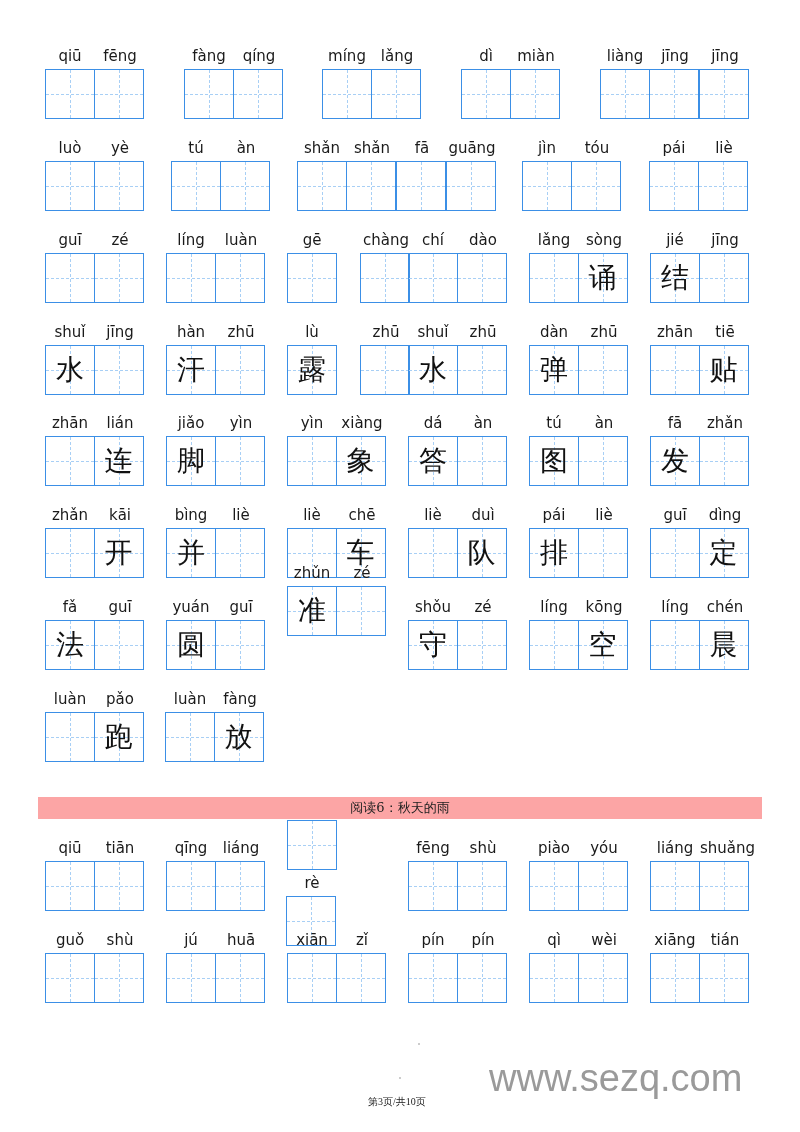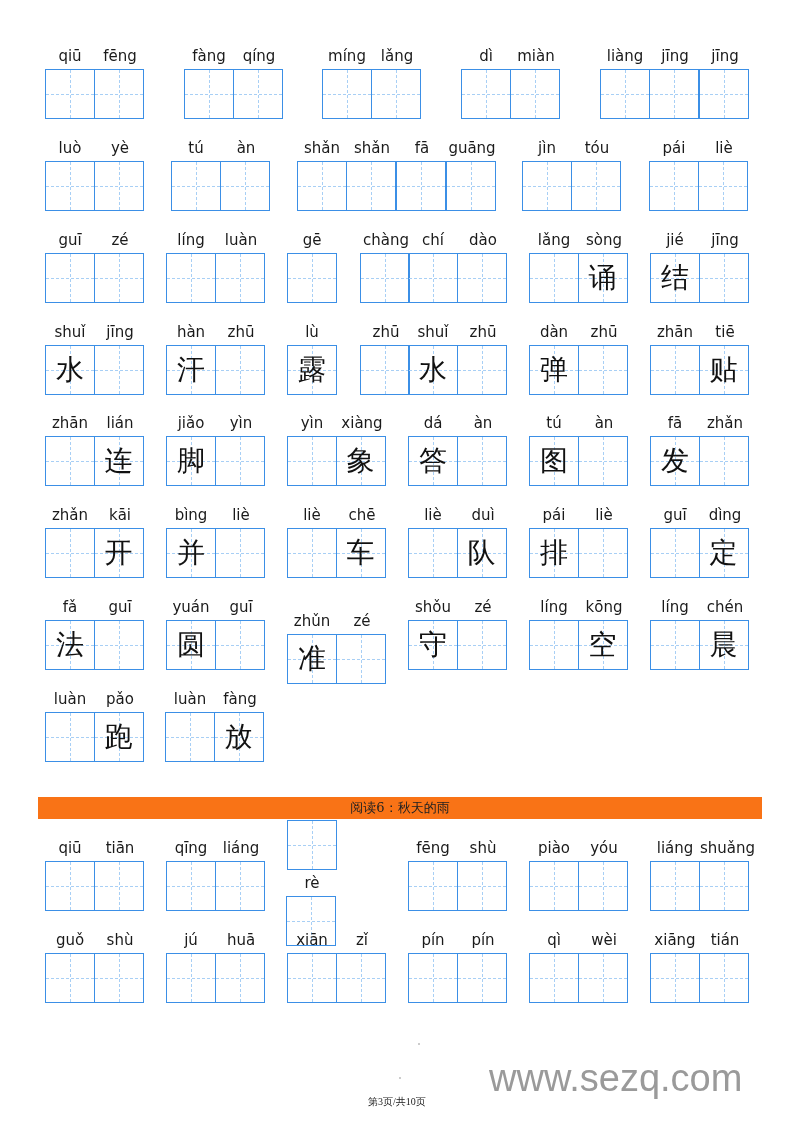--- a/index.html
+++ b/index.html
@@ -12,21 +12,21 @@
   .box { position: relative; width: 48px; height: 48px; border: 1.5px solid #3b8fe6;
          margin-left: -1.5px; box-sizing: content-box; }
   .cell:first-child .box { margin-left: 0; }
   .box::before { content: ""; position: absolute; left: 50%; top: 0; bottom: 0;
          border-left: 1px dashed #a8cff5; }
   .box::after { content: ""; position: absolute; top: 50%; left: 0; right: 0;
          border-top: 1px dashed #a8cff5; }
   .hz { position: absolute; inset: 0; display: flex; align-items: center; justify-content: center;
         font-family: "DejaVu Serif", serif; font-size: 28px; color: #111; z-index: 2; }
   .section-title { position: absolute; left: 38px; top: 797px; width: 724px; height: 22px;
-        background: #f97316; text-align: center; font-family: "DejaVu Serif", serif;
+        background: #fca5a5; text-align: center; font-family: "DejaVu Serif", serif;
         font-size: 13px; line-height: 22px; color: #222; }
   .footer { position: absolute; left: 368px; top: 1095px; font-size: 10px; color: #222;
         font-family: Liberation Serif, serif; }
   .watermark { position: absolute; left: 489px; top: 1057px; font-family: "Liberation Sans", sans-serif;
         font-size: 38px; color: #9a9a9a; letter-spacing: 0px; }
   .dot { position: absolute; width: 2px; height: 2px; background: #bbb; border-radius: 1px; }
 </style>
 </head>
 <body>
 
@@ -546,21 +546,21 @@
           <div class="hz">圆</div>
         </div>
       </div>
       <div class="cell">
         <div class="py">guī</div>
         <div class="box">
           <div class="hz"></div>
         </div>
       </div>
     </div>
-    <div class="group" style="left: 287px; top: 608px;">
+    <div class="group" style="left: 287px; top: 560px;">
       <div class="cell">
         <div class="py">zhǔn</div>
         <div class="box">
           <div class="hz">准</div>
         </div>
       </div>
       <div class="cell">
         <div class="py">zé</div>
         <div class="box">
           <div class="hz"></div>

